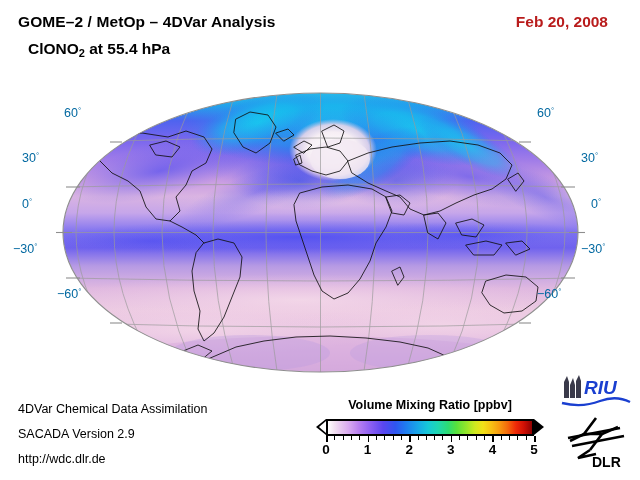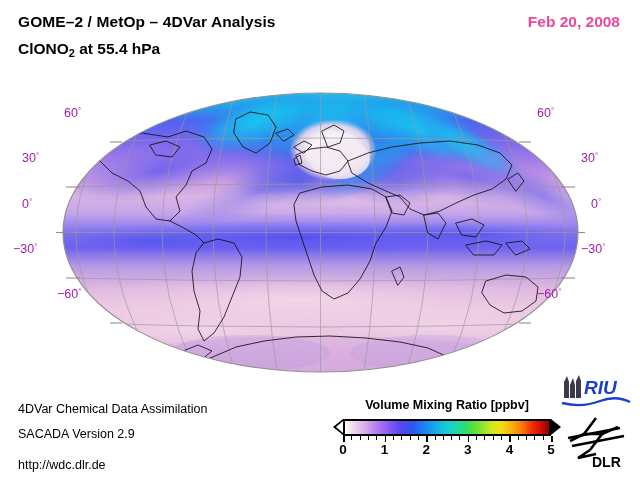--- a/index.html
+++ b/index.html
@@ -1,40 +1,40 @@
 <!DOCTYPE html>
 <html><head>
 <meta charset="utf-8">
 <style>
   html,body{margin:0;padding:0;background:#fff;}
   body{width:640px;height:480px;position:relative;overflow:hidden;
        font-family:"Liberation Sans","DejaVu Sans",sans-serif;background:#ffffff;}
 
   
   #title-line1{position:absolute;left:18px;top:13px;font-size:15.5px;font-weight:bold;color:#000;letter-spacing:.1px;white-space:nowrap;}
-  #title-line2{position:absolute;left:18px;top:40px;font-size:15.5px;font-weight:bold;color:#000;white-space:nowrap;}
+  #title-line2{position:absolute;left:28px;top:40px;font-size:15.5px;font-weight:bold;color:#000;white-space:nowrap;}
   #title-line2 .sub{font-size:11px;vertical-align:-3px;}
-  #date-label{position:absolute;right:20px;top:13px;font-size:15.5px;font-weight:bold;color:#ec4899;white-space:nowrap;padding-left:10px;}
+  #date-label{position:absolute;right:32px;top:13px;font-size:15.5px;font-weight:bold;color:#b91c1c;white-space:nowrap;padding-left:10px;}
 
   
   #map-panel{position:absolute;left:0px;top:85px;width:640px;height:300px;}
   #map-svg{position:absolute;left:0;top:0;}
 
   
-  .lat-label{position:absolute;font-size:12.5px;color:#a21caf;white-space:nowrap;font-family:"Liberation Sans",sans-serif;}
+  .lat-label{position:absolute;font-size:12.5px;color:#0369a1;white-space:nowrap;font-family:"Liberation Sans",sans-serif;}
   .lat-label .deg{font-size:8px;vertical-align:4px;}
 
   
   .foot{position:absolute;left:18px;font-size:12.5px;font-weight:normal;color:#000;white-space:nowrap;}
   #foot-1{top:402px;}
   #foot-2{top:427px;}
-  #foot-3{top:452px;margin-top:6px;}
-
-  
-  #cb-wrap{position:absolute;left:333px;top:398px;width:228px;height:70px;}
+  #foot-3{top:452px;}
+
+  
+  #cb-wrap{position:absolute;left:316px;top:398px;width:228px;height:70px;}
   #cb-title{position:absolute;left:0;top:0;width:228px;text-align:center;font-size:12.5px;font-weight:bold;color:#000;white-space:nowrap;}
   #cb-box{position:absolute;left:10px;top:21px;width:208px;height:17px;border:2px solid #000;box-sizing:border-box;
           background:linear-gradient(to right,
             #ffffff 0%, #f3e2f2 3%, #e8c9ef 6%, #d9aaf0 10%,
             #b87ff0 15%, #8b5ef2 21%, #5a46f0 27%, #2f55f0 33%,
             #1f7bf0 38%, #18a6e8 44%, #16c8d8 49%, #1fd7b0 54%,
             #2ddc72 59%, #58e03c 63%, #96e62a 68%, #cfe820 72%,
             #f2e018 76%, #f7c014 80%, #f79a10 84%, #f46a0c 88%,
             #ef2b08 92%, #d01005 96%, #8f0202 100%);}
   .cb-arrow{position:absolute;top:21px;width:0;height:0;}

